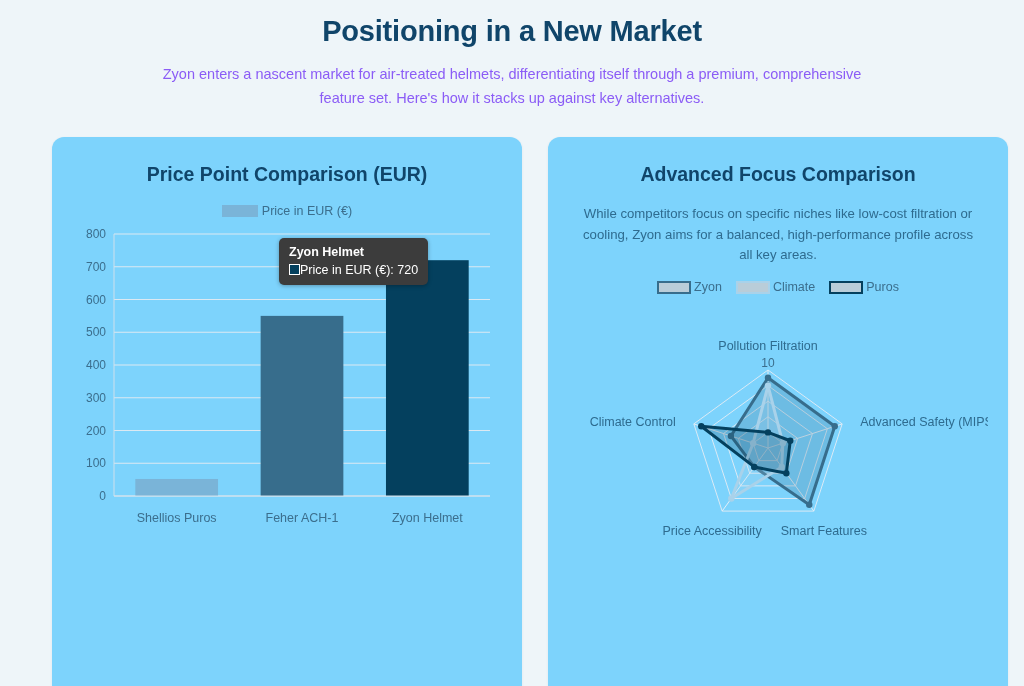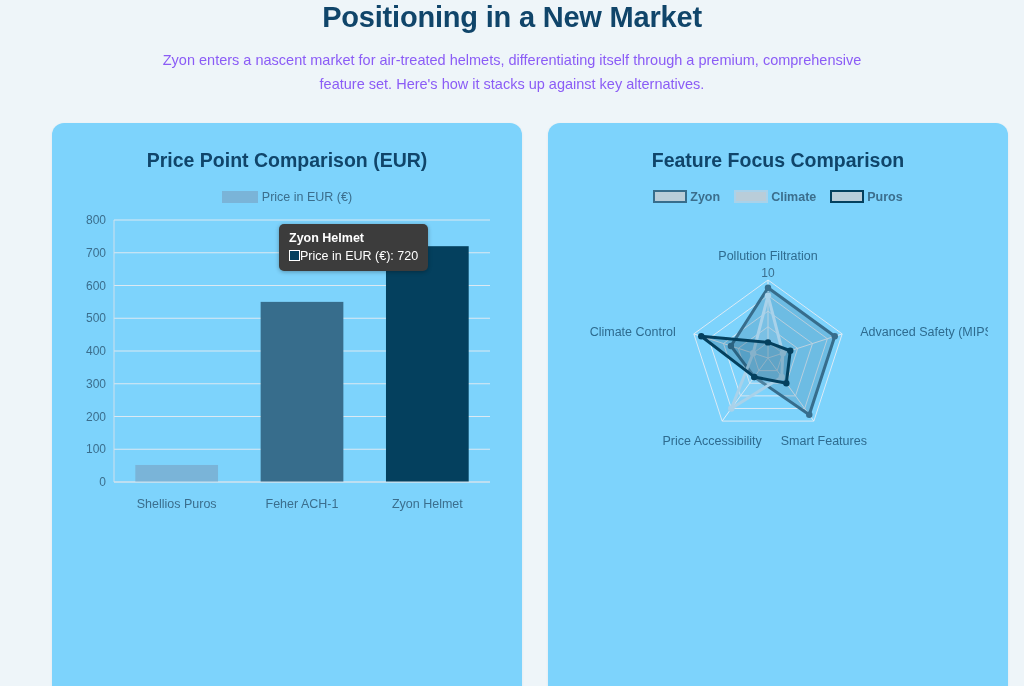--- a/index.html
+++ b/index.html
@@ -7,21 +7,21 @@
   body {
     width: 1024px; height: 686px;
     background: #eef5f9;
     font-family: "Liberation Sans", sans-serif;
     color: #1f5273;
     overflow: hidden;
   }
   .page { width: 1024px; height: 686px; position: relative; }
 
   
-  .header { text-align: center; }
+  .header { padding-top: 14px; text-align: center; }
   .page-title {
     font-size: 29px; font-weight: bold; color: #10456a;
     letter-spacing: -0.2px; margin: 0 0 14px 0; line-height: 1.2;
   }
   .page-subtitle {
     font-size: 14.5px; color: #8b5cf6; line-height: 1.65;
     max-width: 700px; margin: 0 auto; font-weight: 400;
   }
 
   
@@ -76,21 +76,21 @@
     width: 11px; height: 11px; display: inline-block;
     background: #04405e; border: 1.5px solid #ffffff;
   }
 
   
   .radar-legend {
     display: flex; justify-content: center; align-items: center;
     gap: 14px; margin-top: 10px; margin-bottom: 4px;
     font-size: 12.5px; color: #3b6e8d;
   }
-  .radar-legend .item { display: flex; gap: 3px; font-weight: bold; }
+  .radar-legend .item { display: flex; align-items: center; gap: 3px; }
   .radar-legend .swatch {
     width: 34px; height: 13px; display: inline-block;
     background: #b9cdd9; border: 2px solid #376d8c;
   }
   .radar-wrap { position: relative; width: 100%; height: 330px; }
   .radar-wrap svg { display: block; margin: 0 auto; }
 </style>
 </head>
 <body>
 
@@ -145,21 +145,22 @@
           <div class="tooltip-title">Zyon Helmet</div>
           <div class="tooltip-row">
             <span class="tooltip-swatch" style="background: rgb(4, 64, 94);"></span>
             <span>Price in EUR (€): 720</span>
           </div>
         </div>
       </div>
     </div>
 
     <div class="card">
-      <div class="card-title">Feature Focus Comparison</div>
+      <div class="card-title">Advanced Focus Comparison</div>
+      <div class="card-desc">While competitors focus on specific niches like low-cost filtration or cooling, Zyon aims for a balanced, high-performance profile across all key areas.</div>
 
       <div class="radar-legend">
         <span class="item">
           <span class="swatch" style="border-color: rgb(55, 109, 140);"></span>
           <span>Zyon</span>
         </span>
         <span class="item">
           <span class="swatch" style="border-color: rgb(169, 210, 234);"></span>
           <span>Climate</span>
         </span>

